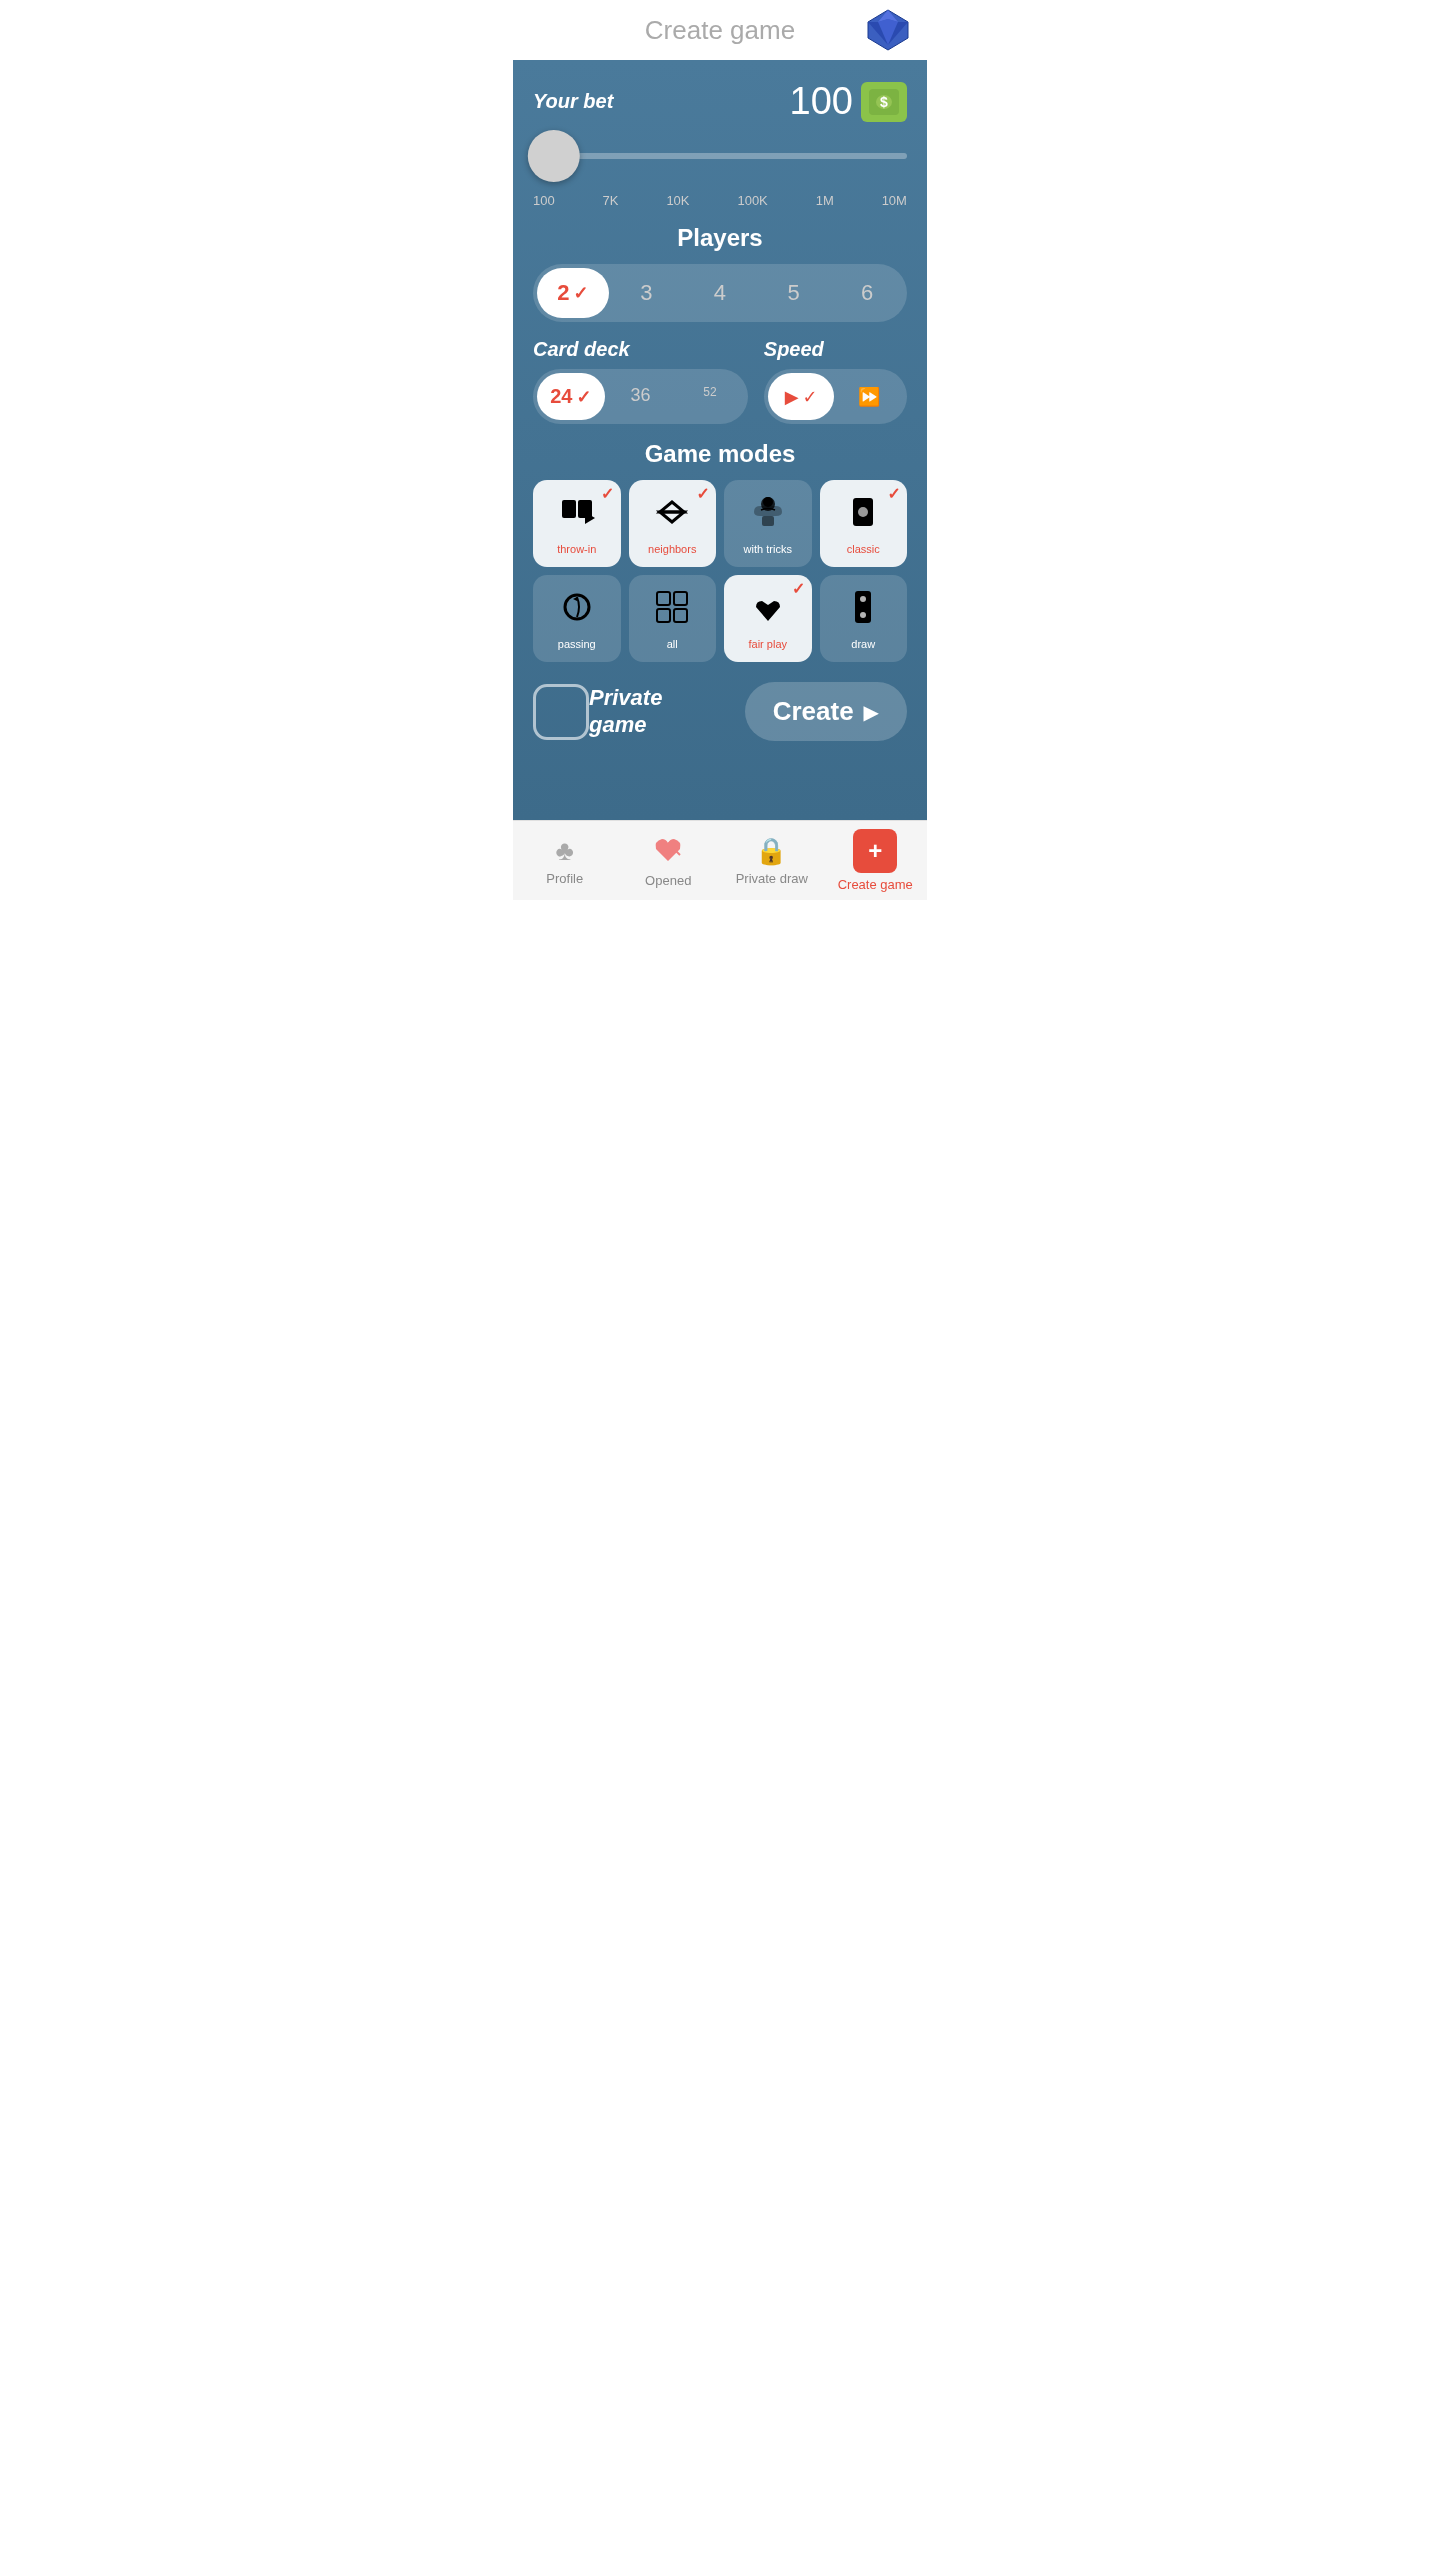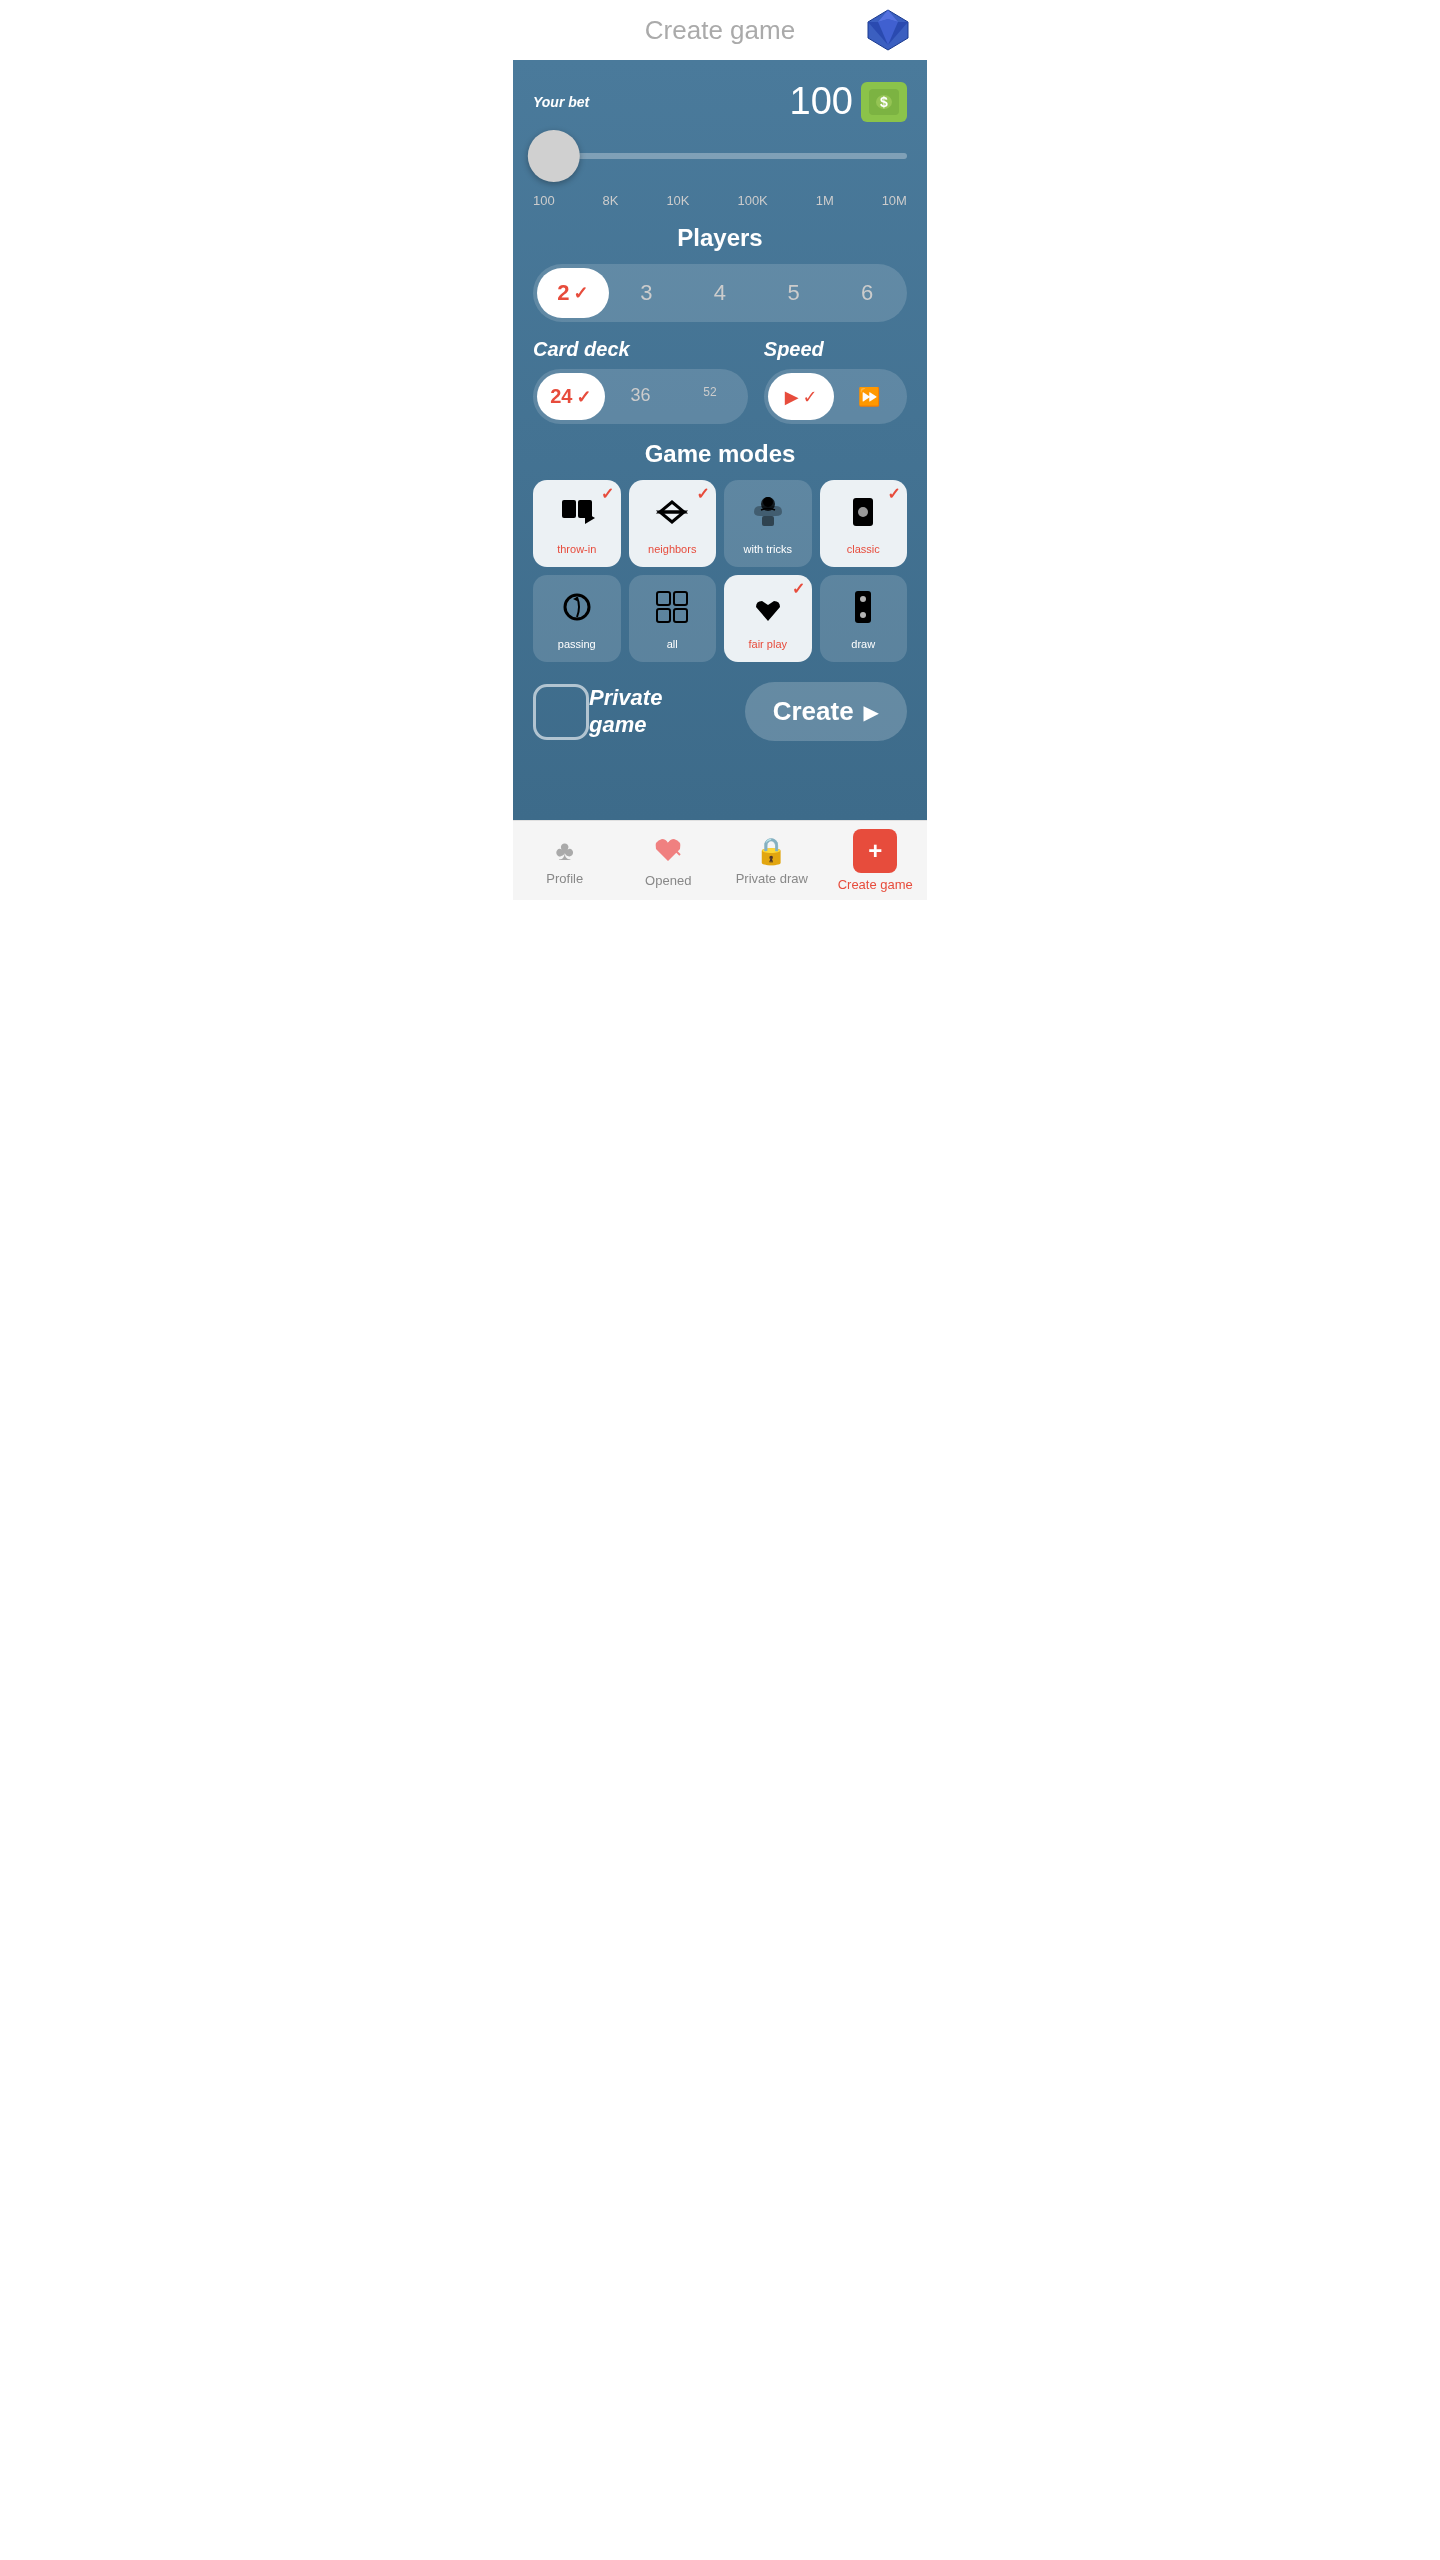--- a/index.html
+++ b/index.html
@@ -59,21 +59,21 @@
       display: flex;
       flex-direction: column;
       gap: 8px;
     }
     .bet-header {
       display: flex;
       justify-content: space-between;
       align-items: center;
     }
     .bet-label {
-      font-size: 14px;
+      font-size: 20px;
       font-weight: bold;
       font-style: italic;
       color: #fff;
     }
     .bet-value-container {
       display: flex;
       align-items: center;
       gap: 8px;
     }
     .bet-value {
@@ -377,21 +377,21 @@
       </div>
     </div>
 
     <div class="slider-container">
       <div class="slider-track">
         <div class="slider-thumb"></div>
       </div>
     </div>
     <div class="slider-labels">
       <span class="slider-label">100</span>
-      <span class="slider-label">8K</span>
+      <span class="slider-label">7K</span>
       <span class="slider-label">10K</span>
       <span class="slider-label">100K</span>
       <span class="slider-label">1M</span>
       <span class="slider-label">10M</span>
     </div>
   </div>
 
   <div>
     <div class="section-title">Players</div>
     <div style="height:12px"></div>

